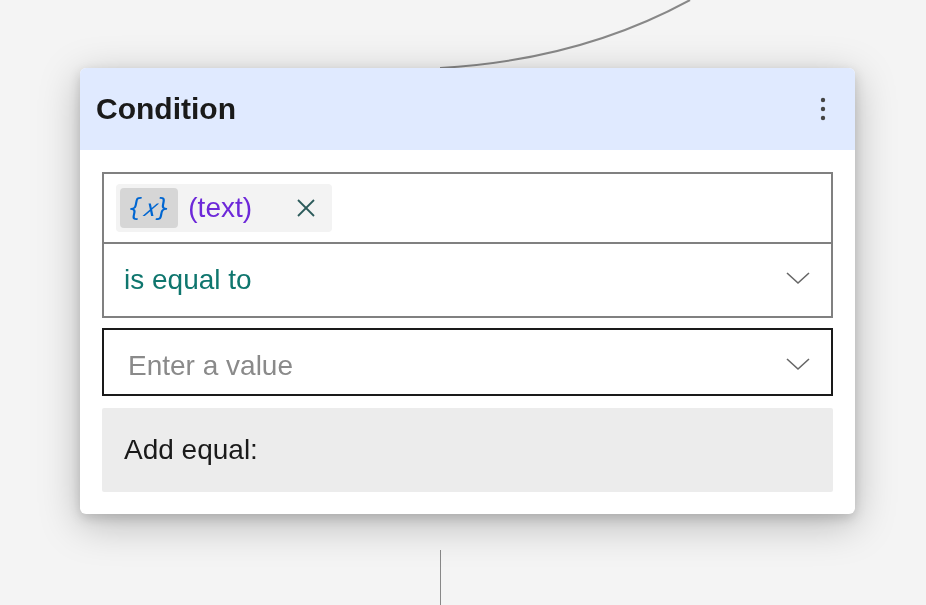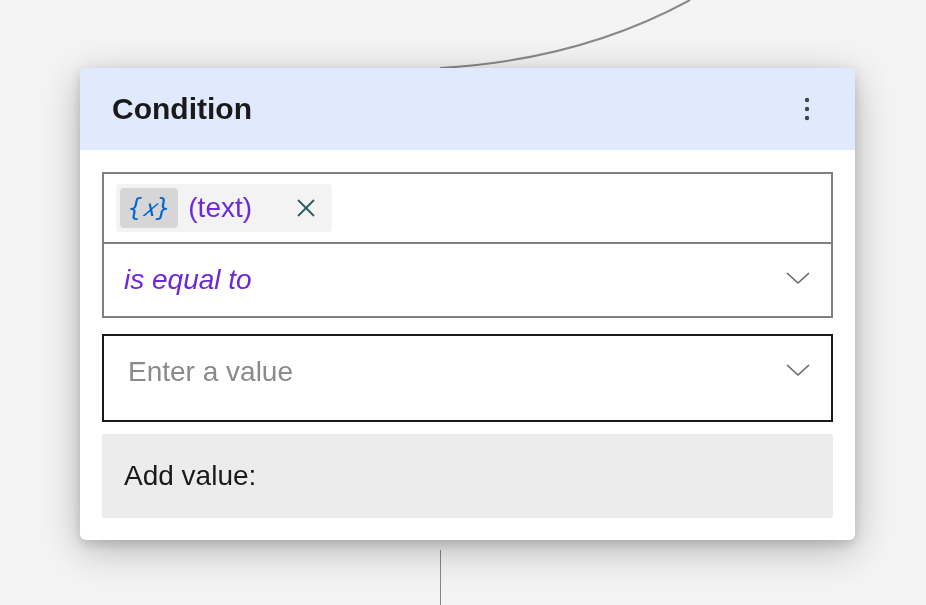--- a/index.html
+++ b/index.html
@@ -36,21 +36,21 @@
       left: 80px;
       top: 68px;
       width: 775px;
       background: #ffffff;
       border-radius: 6px;
       box-shadow: 0 10px 40px rgba(0,0,0,0.25), 0 4px 12px rgba(0,0,0,0.15);
       z-index: 1;
     }
     .card-header {
       background: #e0eaff;
-      padding: 24px 32px;
+      padding: 24px 16px;
       display: flex;
       align-items: center;
       justify-content: space-between;
       border-top-left-radius: 6px;
       border-top-right-radius: 6px;
     }
     .card-title {
       font-size: 30px;
       font-weight: 600;
       color: #1a1a1a;
@@ -113,34 +113,33 @@
       border: 2px solid #808080;
       border-top: none;
       padding: 20px 20px;
       display: flex;
       align-items: center;
       justify-content: space-between;
       cursor: pointer;
     }
     .operator-label {
       font-size: 28px;
-      color: #6d28d9;
-      font-style: italic;
+      color: #0f766e;
     }
     .chevron-down {
       color: #666;
     }
     .value-input-wrap {
       border: 2px solid #1a1a1a;
-      padding: 20px 20px 32px 24px;
+      padding: 20px 20px 12px 24px;
       display: flex;
       align-items: center;
       justify-content: space-between;
       cursor: text;
-      margin-top: 16px;
+      margin-top: 10px;
     }
     .value-placeholder {
       font-size: 28px;
       color: #8a8a8a;
     }
     .dropdown-panel {
       background: #ececec;
       border-radius: 2px;
       padding: 26px 22px;
       margin-top: 12px;
@@ -195,16 +194,16 @@
     </div>
     <div class="value-input-wrap">
       <span class="value-placeholder">Enter a value</span>
       <span class="chevron-down">
         <svg width="26" height="16" viewBox="0 0 26 16">
           <polyline points="2,3 13,13 24,3" stroke="currentColor" stroke-width="1.6" fill="none"></polyline>
         </svg>
       </span>
     </div>
     <div class="dropdown-panel">
-      <div class="dropdown-header">Add value:</div>
+      <div class="dropdown-header">Add equal:</div>
     </div>
   </div>
 </div>
 
 </body></html>

